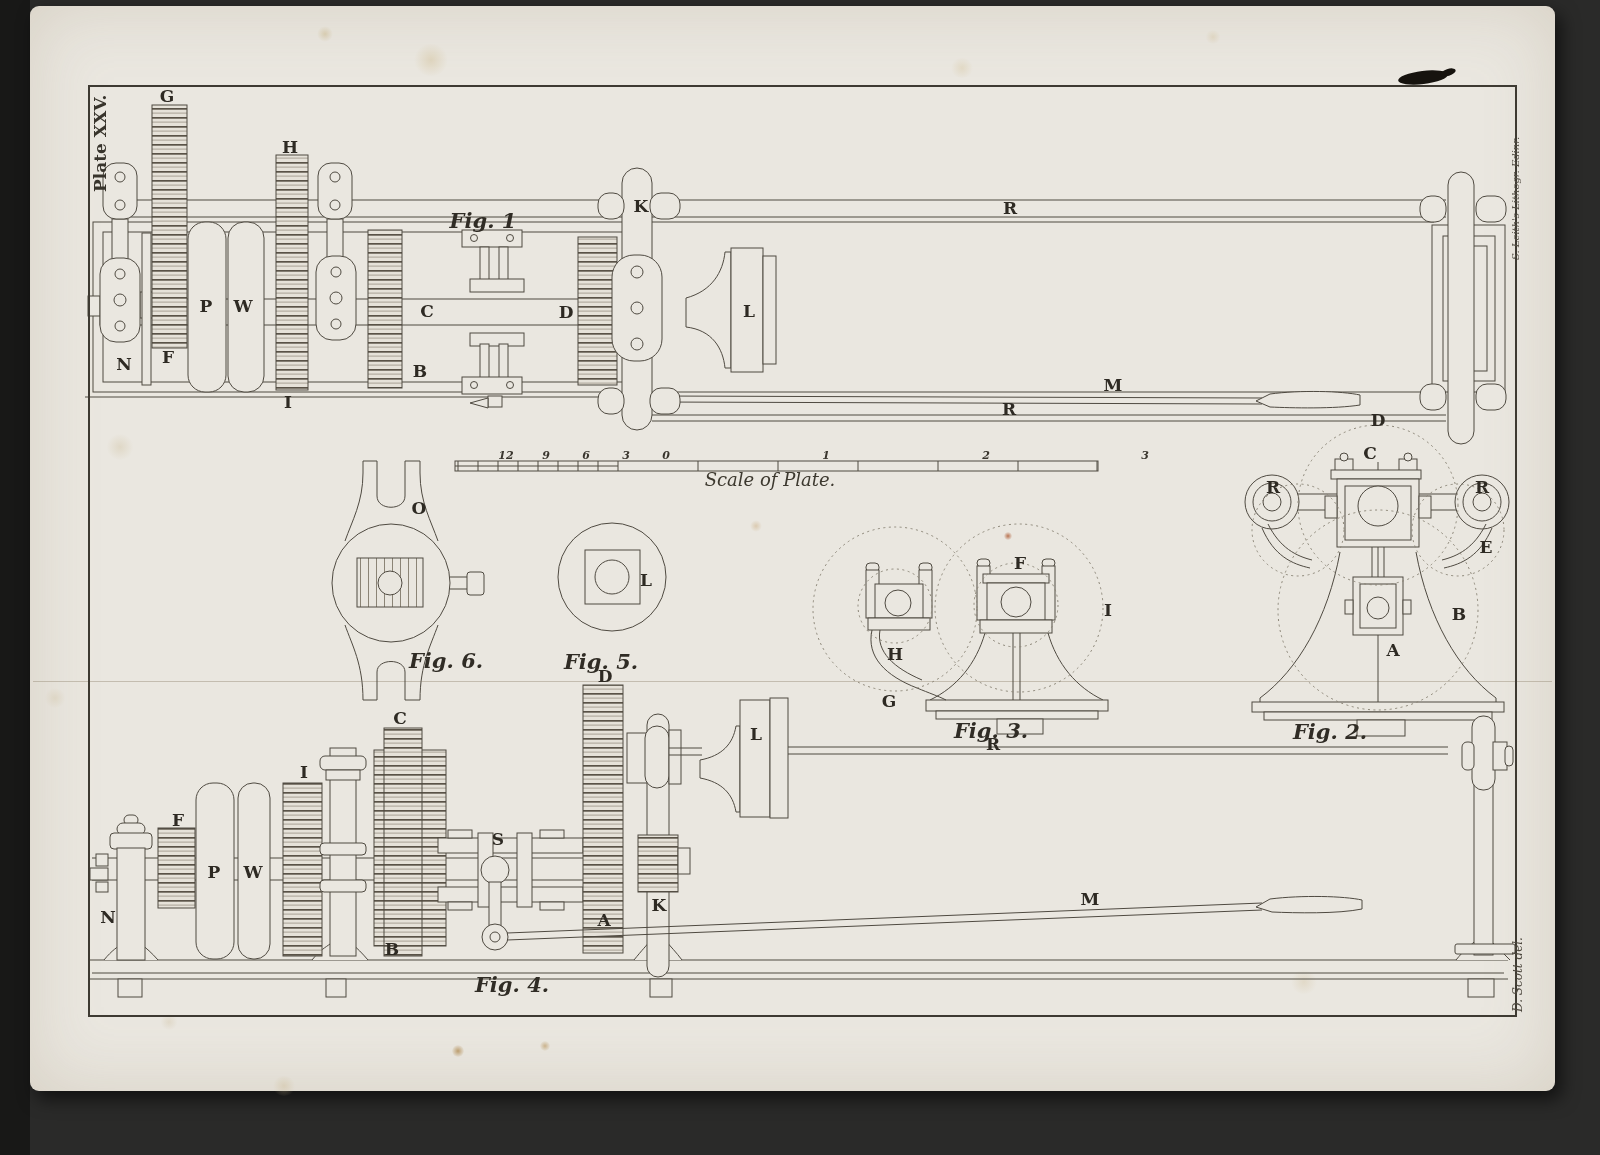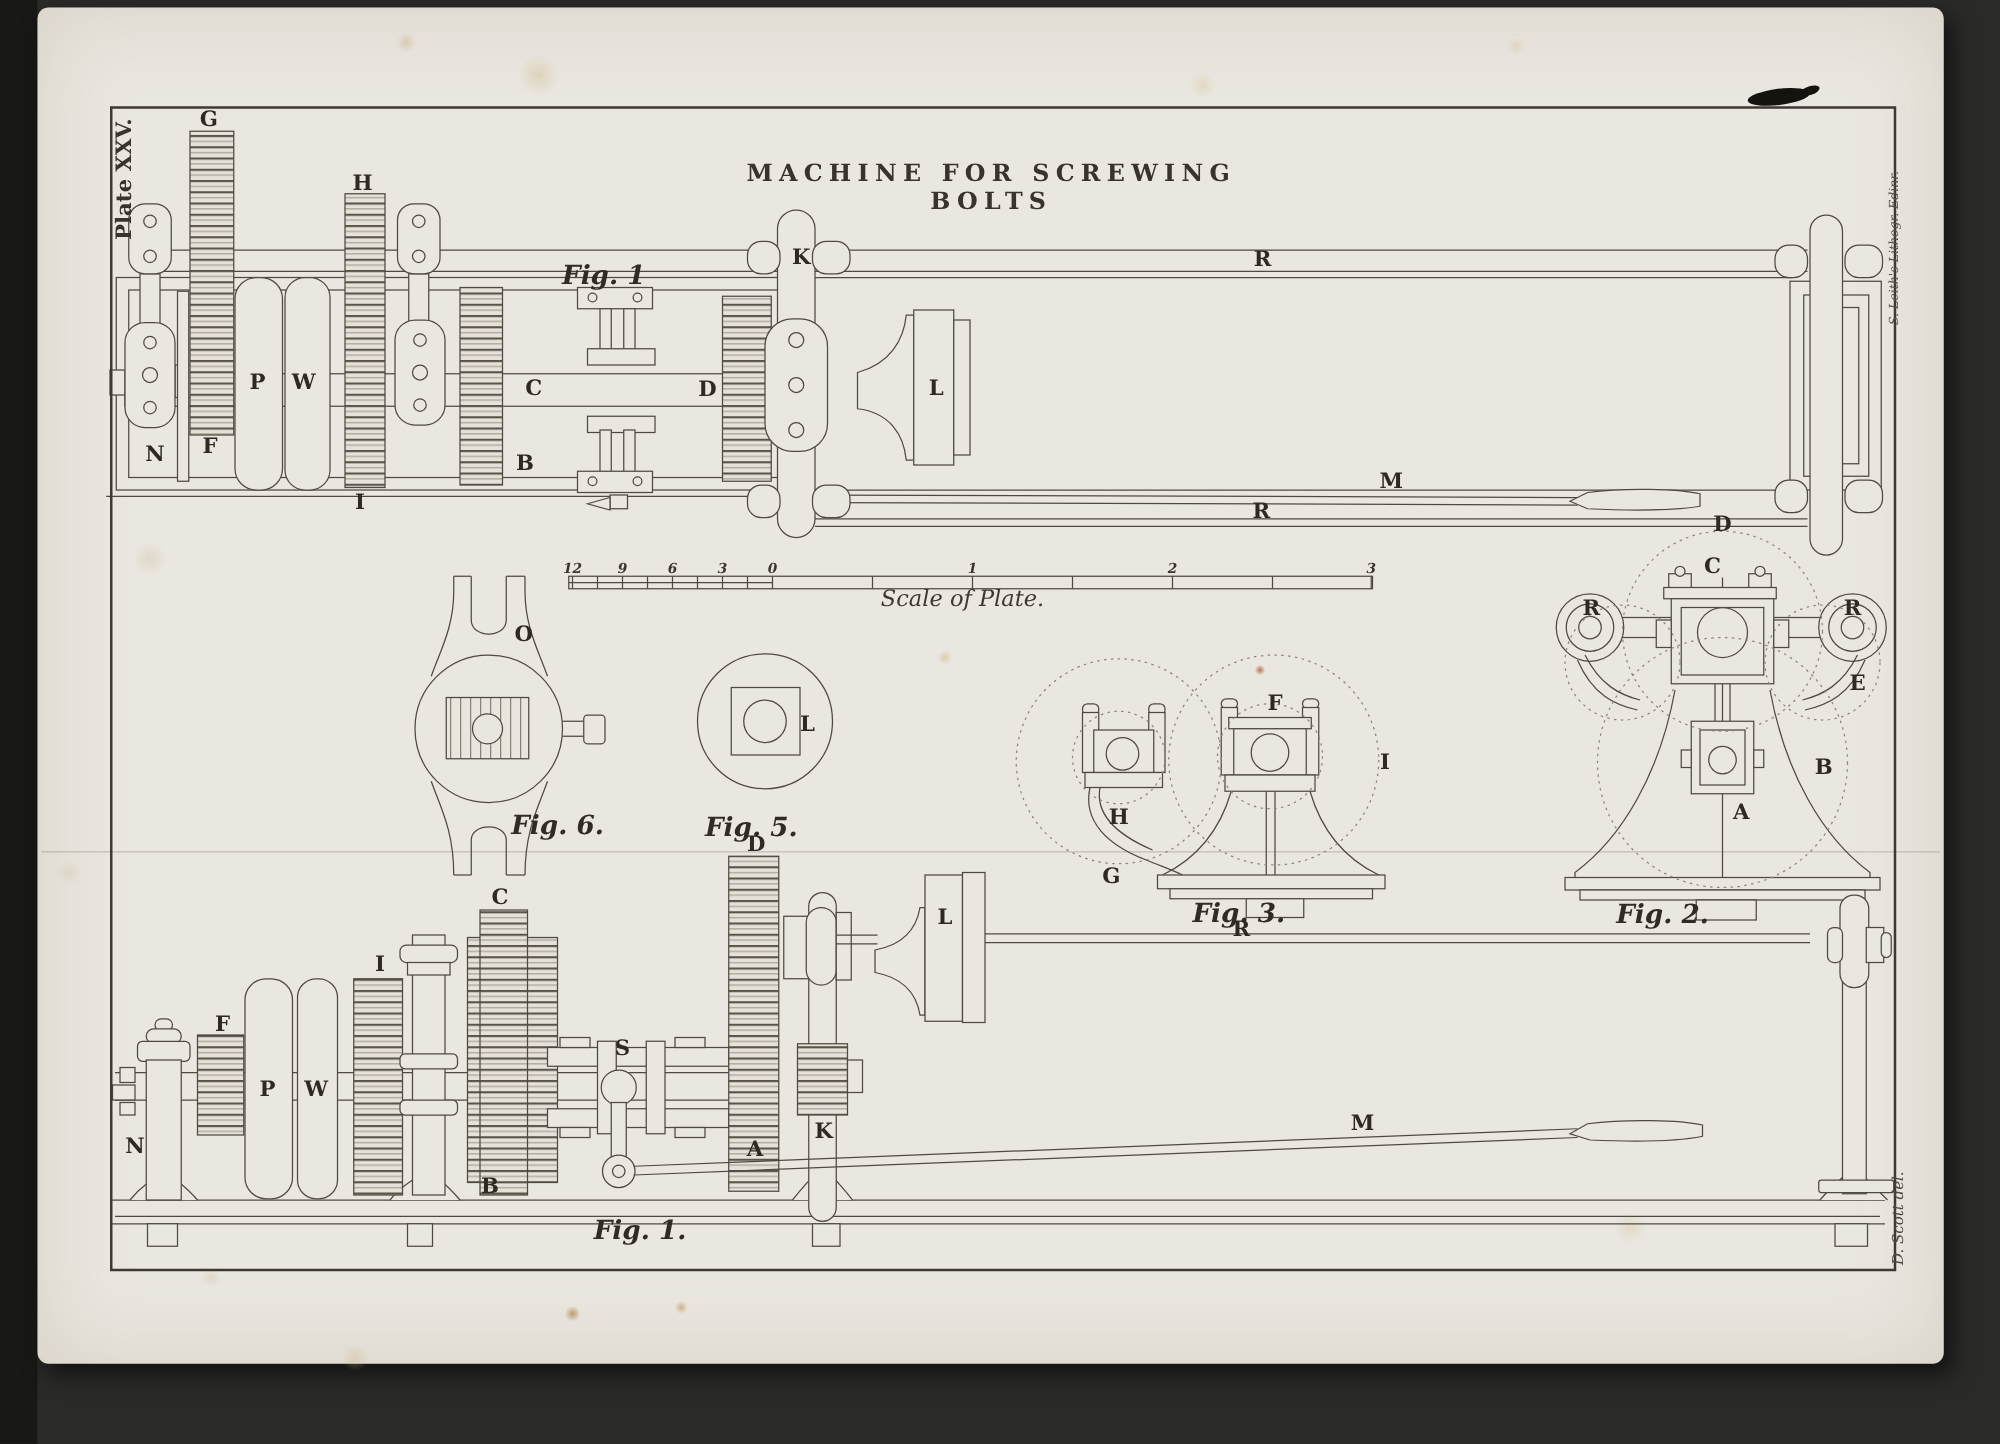--- a/index.html
+++ b/index.html
@@ -14,21 +14,21 @@
   .plate-no{position:absolute;left:90px;top:192px;width:112px;height:22px;transform:rotate(-90deg);
       transform-origin:top left;font:700 17px "DejaVu Serif",serif;color:#38342c;}
   .lith-credit{position:absolute;left:1510px;top:260px;width:172px;height:12px;transform:rotate(-90deg);
       transform-origin:top left;font:italic 10px "DejaVu Serif",serif;color:#555046;}
   .artist-credit{position:absolute;left:1511px;top:1012px;width:82px;height:14px;transform:rotate(-90deg);
       transform-origin:top left;font:italic 12px "DejaVu Serif",serif;color:#4c473d;}
   .scale-caption{position:absolute;left:670px;top:469px;width:200px;text-align:center;
       font:italic 18px "DejaVu Serif",serif;color:#3d392f;}
   .part-label{position:absolute;transform:translate(-50%,-50%);font:700 17px "DejaVu Serif",serif;color:#2e2a23;}
   .fig-caption{position:absolute;transform:translate(-50%,-50%);font:italic 600 21px "DejaVu Serif",serif;color:#302c25;white-space:nowrap;}
-  .tick-num{position:absolute;transform:translate(-50%,-50%);font:italic 700 11px "DejaVu Serif",serif;color:#3a362e;}
+  .tick-num{position:absolute;transform:translate(-50%,-50%);font:italic 700 11px "DejaVu Serif",serif;color:#3a362e;margin-left:48px;}
   .stain{position:absolute;border-radius:50%;}
   .smudge{position:absolute;left:1398px;top:71px;width:50px;height:13px;background:#16130e;border-radius:50%;transform:rotate(-7deg);}
   .smudge2{position:absolute;left:1440px;top:69px;width:16px;height:7px;background:#16130e;border-radius:50%;transform:rotate(-18deg);}
   .fold-line{position:absolute;left:33px;top:681px;width:1519px;height:1px;background:rgba(140,128,104,.4);}
 </style>
 </head>
 <body>
 
 <div class="stage">
   <div class="edge-strip"></div>
@@ -333,21 +333,20 @@
       <rect x="1493" y="742" width="14" height="28" fill="#eae7e0"></rect>
       <rect x="1505" y="746" width="8" height="20" rx="4" fill="#eae7e0"></rect>
       <rect x="1455" y="944" width="60" height="10" rx="2" fill="#eae7e0"></rect>
     </g>
   </svg>
 
   <div class="plate-border"></div>
   <div class="smudge"></div>
   <div class="smudge2"></div>
 
-  <div class="page-title">MACHINE FOR SCREWING BOLTS</div>
   <div class="plate-no">Plate XXV.</div>
   <div class="lith-credit">S. Leith's Lithogr. Edinr.</div>
   <div class="artist-credit">D. Scott del.</div>
   <div class="scale-caption">Scale of Plate.</div>
 
   <div id="labels-layer">
       <div class="fig-caption" style="left: 483px; top: 207px; margin-top: 13px;">Fig. 1</div>
       <div class="part-label" style="left: 167px; top: 96px;">G</div>
       <div class="part-label" style="left: 290px; top: 147px;">H</div>
       <div class="part-label" style="left: 641px; top: 206px;">K</div>
@@ -369,21 +368,21 @@
       <div class="part-label" style="left: 1273px; top: 487px;">R</div>
       <div class="part-label" style="left: 1482px; top: 487px;">R</div>
       <div class="part-label" style="left: 1486px; top: 547px;">E</div>
       <div class="part-label" style="left: 1459px; top: 614px;">B</div>
       <div class="part-label" style="left: 1393px; top: 650px;">A</div>
       <div class="fig-caption" style="left: 967px; top: 730px; margin-left: 24px;">Fig. 3.</div>
       <div class="part-label" style="left: 1020px; top: 563px;">F</div>
       <div class="part-label" style="left: 1108px; top: 610px;">I</div>
       <div class="part-label" style="left: 895px; top: 654px;">H</div>
       <div class="part-label" style="left: 889px; top: 701px;">G</div>
-      <div class="fig-caption" style="left: 512px; top: 984px;">Fig. 1.</div>
+      <div class="fig-caption" style="left: 512px; top: 984px;">Fig. 4.</div>
       <div class="part-label" style="left: 605px; top: 676px;">D</div>
       <div class="part-label" style="left: 400px; top: 718px;">C</div>
       <div class="part-label" style="left: 756px; top: 734px;">L</div>
       <div class="part-label" style="left: 993px; top: 744px;">R</div>
       <div class="part-label" style="left: 304px; top: 772px;">I</div>
       <div class="part-label" style="left: 178px; top: 820px;">F</div>
       <div class="part-label" style="left: 498px; top: 839px;">S</div>
       <div class="part-label" style="left: 214px; top: 872px;">P</div>
       <div class="part-label" style="left: 253px; top: 872px;">W</div>
       <div class="part-label" style="left: 659px; top: 905px;">K</div>

